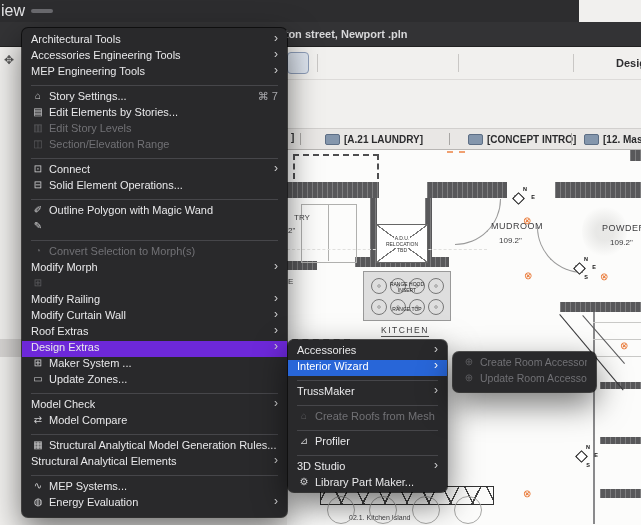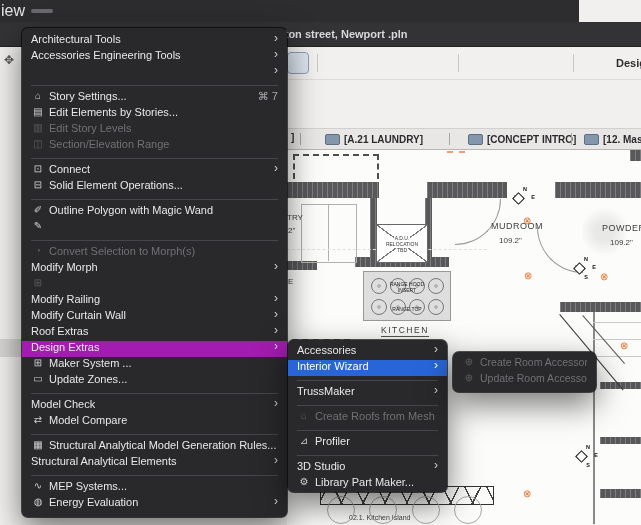--- a/index.html
+++ b/index.html
@@ -77,21 +77,21 @@
        display:flex;flex-direction:column;align-items:center;justify-content:center}
   .adu span{position:static;font-size:5px;line-height:6px;color:#333;background:#fff;padding:0 1px}
   .range{left:76px;top:122px;width:86px;height:48px;background:rgba(186,186,186,.45);border:1px solid #999}
   .burners{inset:3px 5px;display:grid;grid-template-columns:repeat(4,1fr);grid-template-rows:repeat(2,1fr);
            justify-items:center;align-items:center;position:absolute}
   .burner{position:static;width:14px;height:14px;border:1px solid #777;border-radius:50%;
           background:radial-gradient(circle,#b5b5b5 18%,transparent 19%)}
   .range-lbl{left:0;right:0;text-align:center;font-size:5px;color:#222;line-height:6px}
   .rl-0{top:9px}.rl-1{top:15px}.rl-2{top:34px}
   .lbl{white-space:nowrap;color:#3e3e40}
-  .l-try{left:0;top:64px;font-size:8px}.l-2in{left:1px;top:77px;font-size:8px}
+  .l-try{left:7px;top:64px;font-size:8px}.l-2in{left:1px;top:77px;font-size:8px}
   .l-e{left:1px;top:128px;font-size:8px}
   .l-mud{left:204px;top:72px;font-size:9px;letter-spacing:.5px}
   .l-mudsz{left:212px;top:87px;font-size:8px}
   .l-pow{left:315px;top:74px;font-size:9px;letter-spacing:.5px}
   .l-powsz{left:323px;top:89px;font-size:8px}
   .l-kit{left:94px;top:176px;font-size:8.5px;letter-spacing:1.5px;border-bottom:1px solid #555;padding-bottom:1px}
   .l-isl{left:62px;top:365px;font-size:7px}
   .compass{width:22px;height:24px;font-size:5.5px;font-weight:bold;color:#111;text-align:center}
   .compass span{position:absolute;left:0;right:0}
   .c-n{top:0}.c-s{bottom:0}
@@ -127,21 +127,21 @@
               box-shadow:0 12px 32px rgba(0,0,0,.55),0 0 0 1px rgba(0,0,0,.65);padding:5px 0;
               overflow:hidden;box-sizing:border-box}
   .main-menu{left:22px;top:28px;width:265px;height:489px;z-index:50}
   .sub-menu{left:288px;top:340px;width:159px;height:152px;z-index:55;padding:4px 0}
   .fly-menu{left:453px;top:352px;width:143px;height:40px;z-index:60;padding:4px 0;font-size:10.5px}
   .menu-item{height:16px;display:flex;padding:0 9px;white-space:nowrap}
   .mi-icon{width:14px;margin-right:4px;font-size:10px;color:#cfcfd1;text-align:center;flex:0 0 auto}
   .mi-label{overflow:hidden;text-overflow:clip}
   .mi-shortcut{margin-left:auto;color:#a8a8ac;padding-left:8px}
   .mi-arrow{margin-left:auto;font-size:12px;line-height:10px;padding-left:8px;color:#cfcfd1}
-  .menu-item.highlighted{background:#a21caf}
+  .menu-item.highlighted{background:#6d28d9}
   .menu-item.hl-blue{background:#2866d8}
   .menu-item.hl-blue .mi-label,.menu-item.hl-blue .mi-arrow{color:#fff}
   .menu-item.disabled .mi-label{color:#717175}
   .menu-item.disabled .mi-icon{color:#5d5d60}
   .menu-sep{display:block;height:9px;position:relative}
   .menu-sep::after{content:"";position:absolute;left:9px;right:9px;top:4px;height:1px;background:#46464a}
 </style>
 </head>
 <body>
 
@@ -328,20 +328,21 @@
       <span class="mi-arrow js-arrow">›</span>
     </div>
     <div class="menu-item">
 
       <span class="mi-label">Accessories Engineering Tools</span>
 
       <span class="mi-arrow js-arrow">›</span>
     </div>
     <div class="menu-item">
 
+      <span class="mi-label">MEP Engineering Tools</span>
 
       <span class="mi-arrow js-arrow">›</span>
     </div>
     <span class="menu-sep"></span>
     <div class="menu-item">
       <span class="mi-icon js-icon">⌂</span>
       <span class="mi-label">Story Settings...</span>
       <span class="mi-shortcut js-shortcut">⌘ 7</span>
 
     </div>

